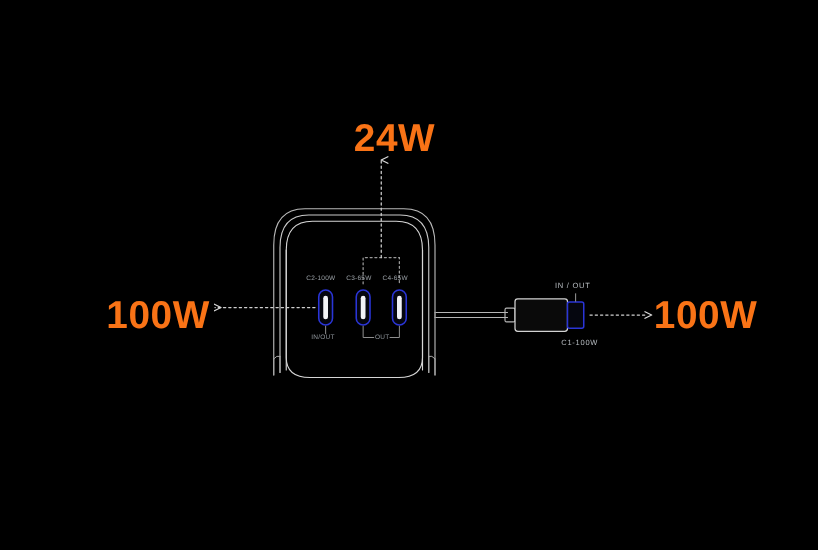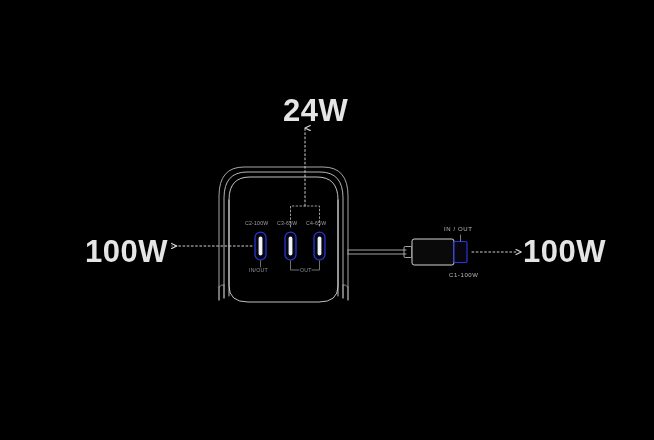--- a/index.html
+++ b/index.html
@@ -19,21 +19,21 @@
   #stage svg {
     position: absolute;
     left: 0;
     top: 0;
     width: 654px;
     height: 440px;
     display: block;
   }
   .big-label {
     position: absolute;
-    color: #e5e5e5;
+    color: #f97316;
     font-family: "Liberation Sans", sans-serif;
     font-weight: bold;
     font-size: 31px;
     letter-spacing: 0.5px;
     line-height: 1;
     white-space: nowrap;
   }
   #label-left-100w  { left: 85px;  top: 236px; }
   #label-right-100w { left: 523px; top: 236px; }
   #label-top-24w    { left: 283px; top: 95px; }

